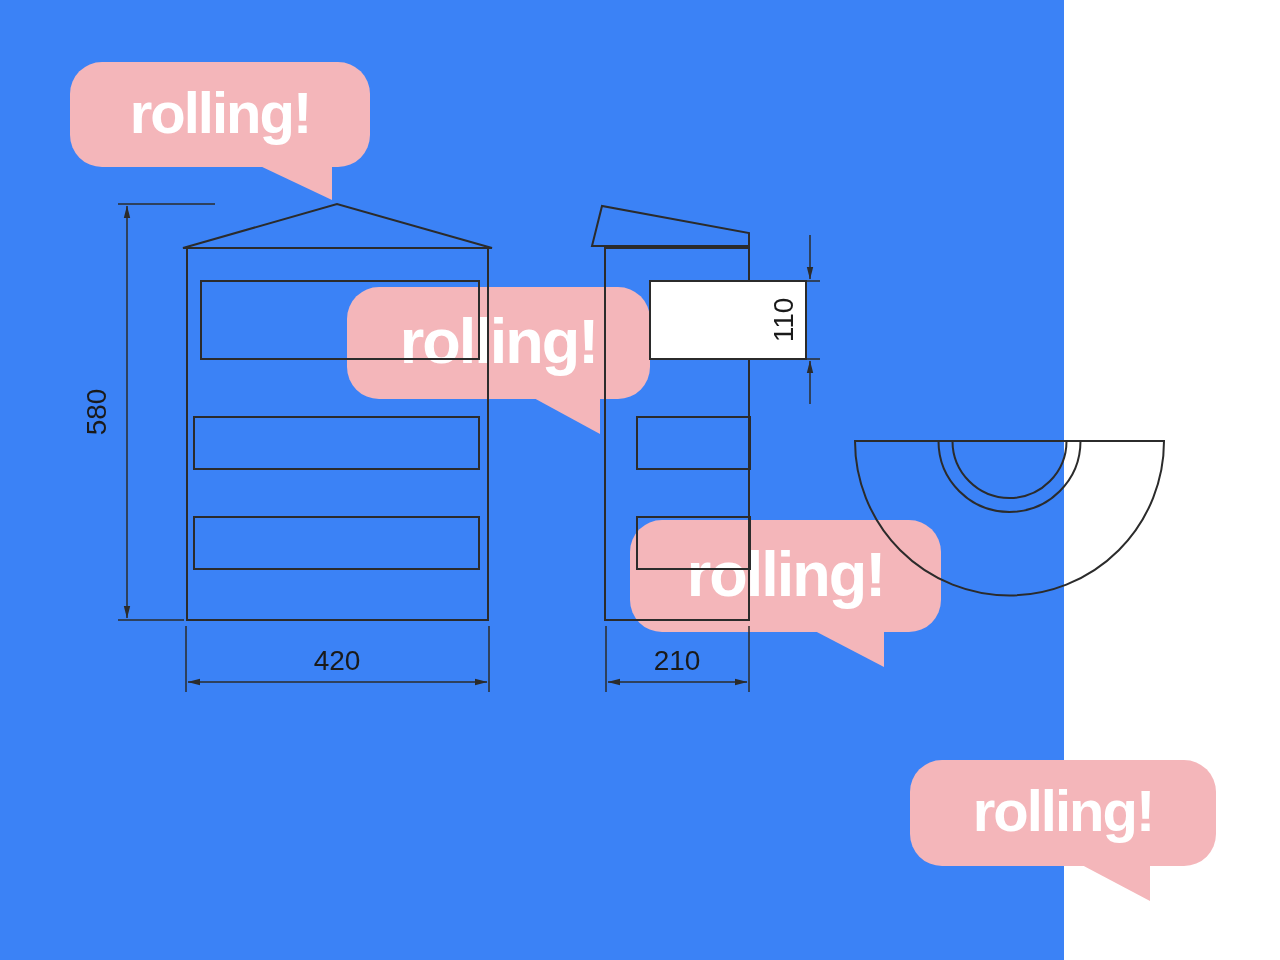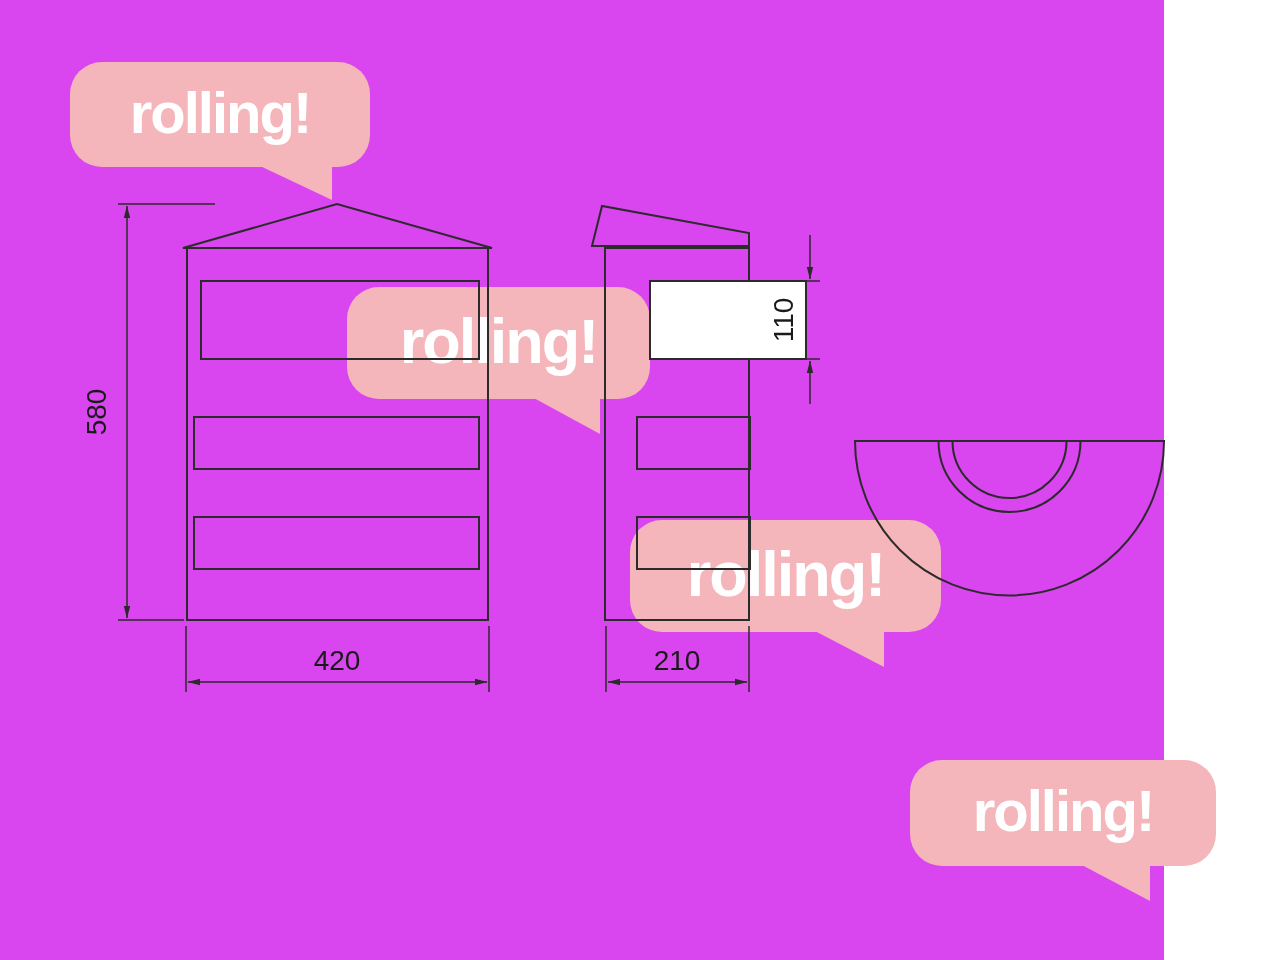--- a/index.html
+++ b/index.html
@@ -4,22 +4,22 @@
 <style>
   * { margin:0; padding:0; box-sizing:border-box; }
   html,body { width:1280px; height:960px; }
   body {
     background:#ffffff;
     font-family:"Liberation Sans", sans-serif;
     overflow:hidden;
   }
   .stage {
     position:relative;
-    width:1164px; height:960px;
-    background:#d946ef;
+    width:1064px; height:960px;
+    background:#3b82f6;
     text-align:center;
   }
   .watermark { position:absolute; }
   .wm-bubble {
     position:absolute; left:0; top:0; width:100%; height:100%;
     background:#f4b6ba;
     border-radius:32px;
     display:flex; align-items:center; justify-content:center;
   }
   .wm-text {

